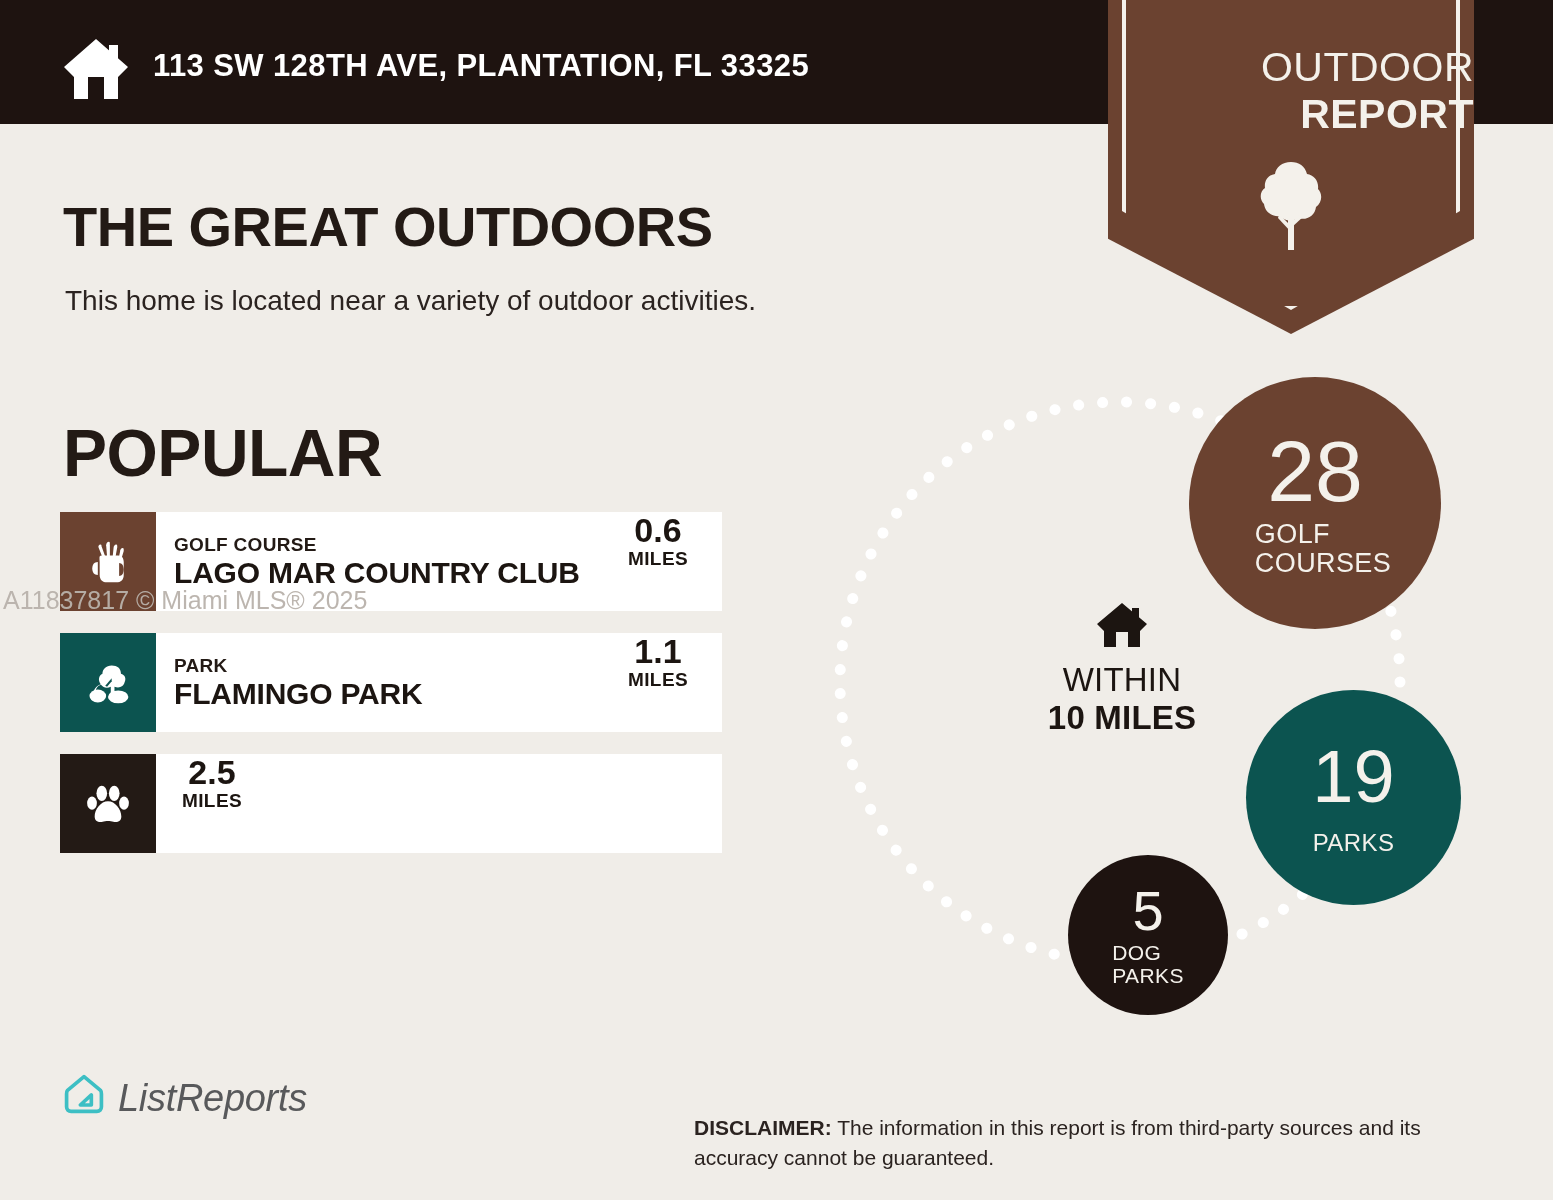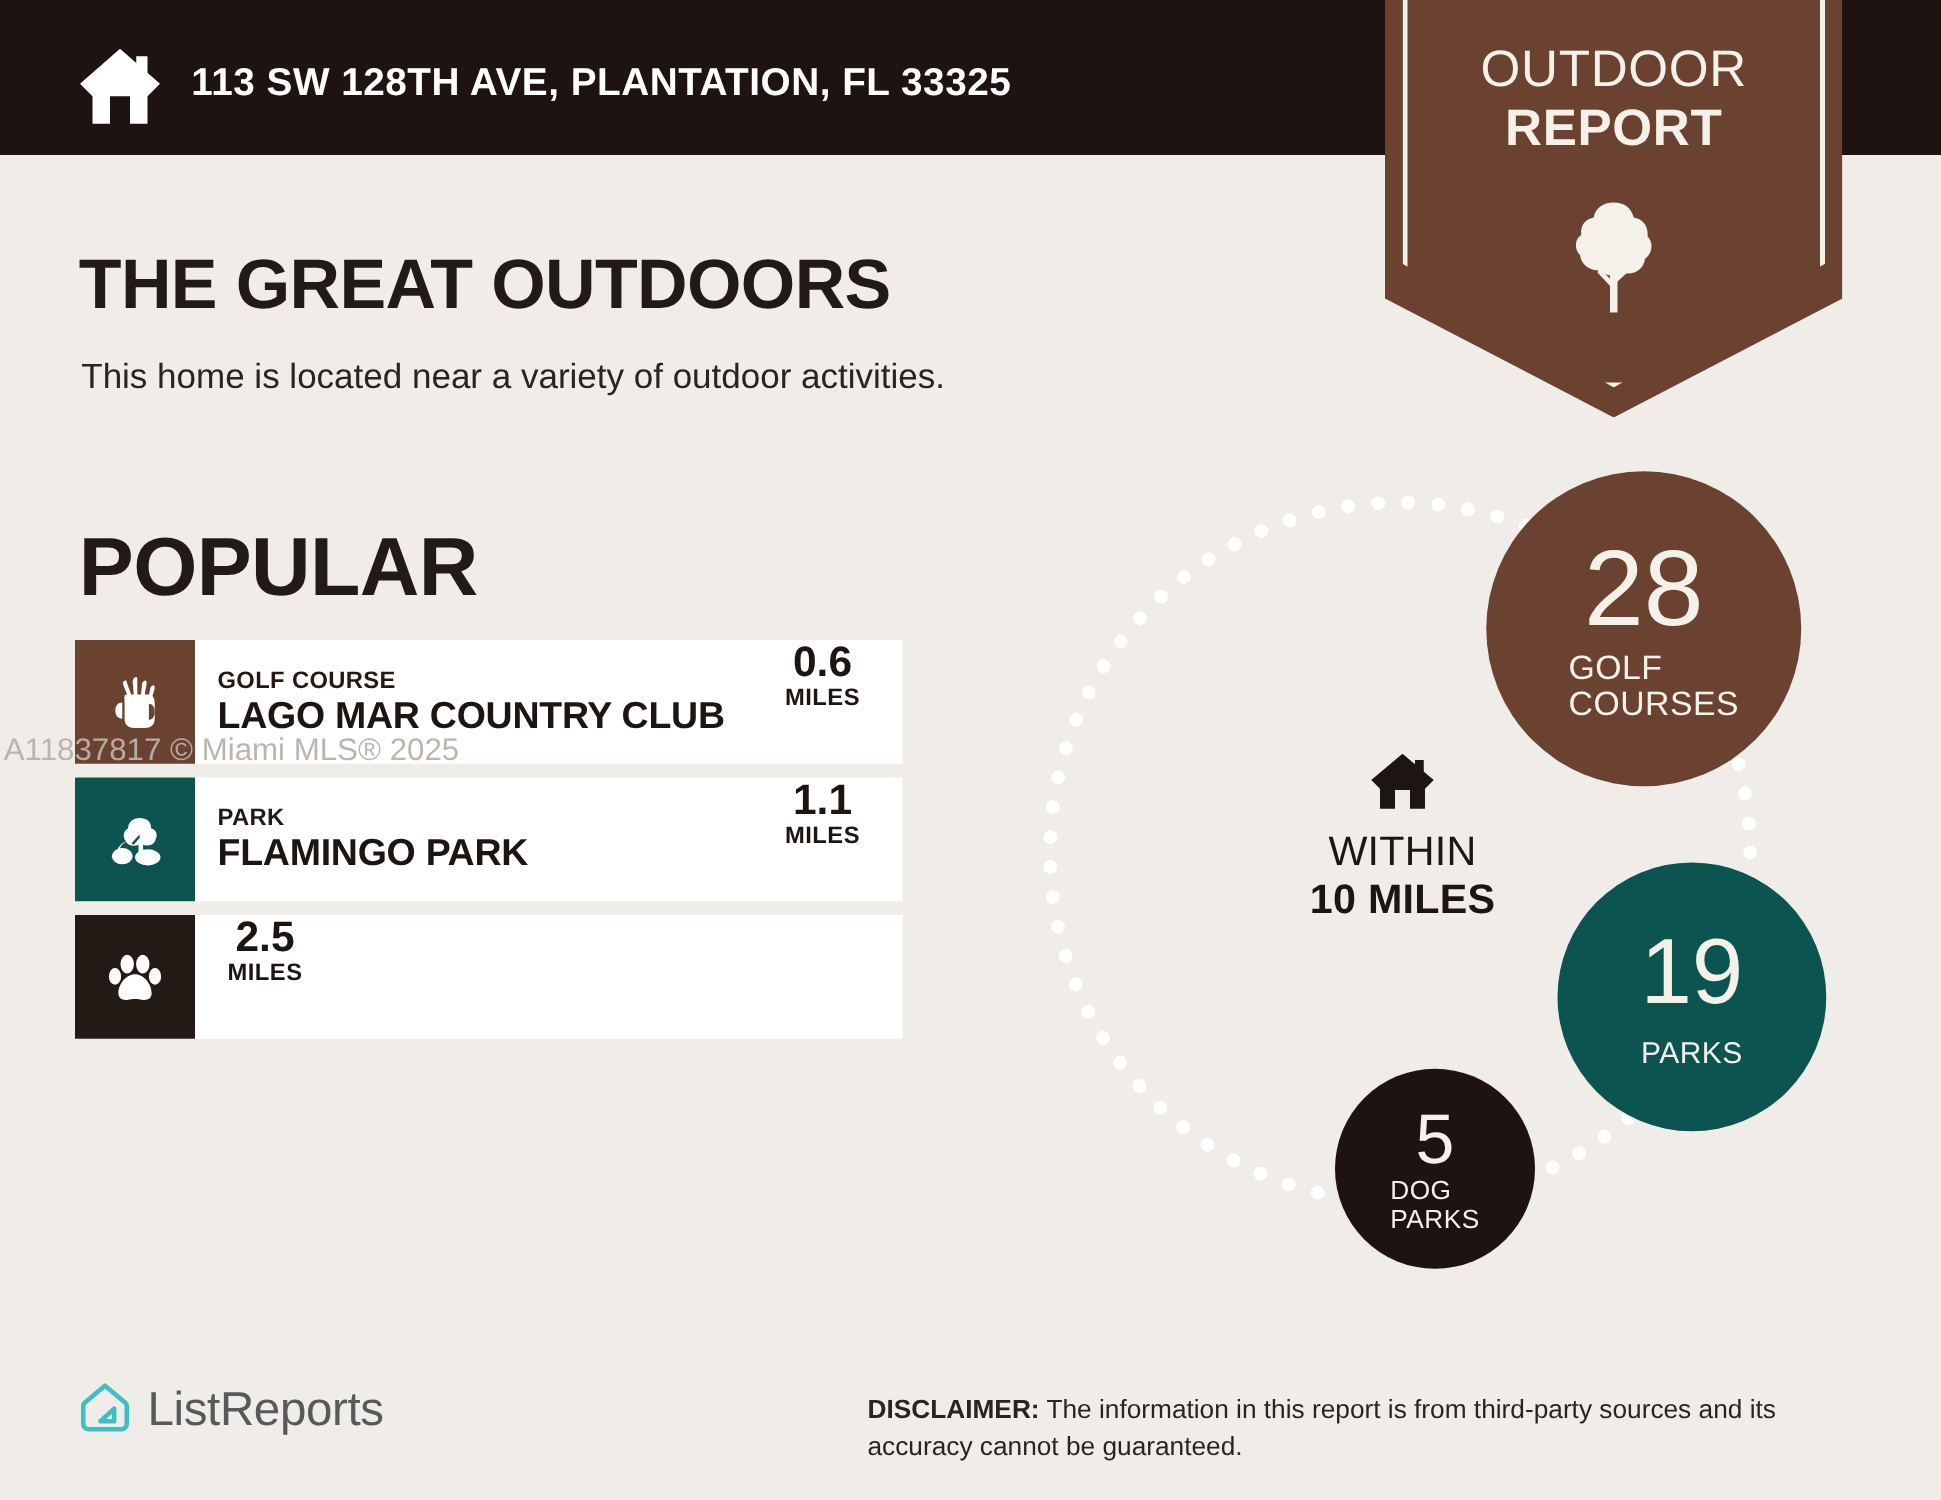--- a/index.html
+++ b/index.html
@@ -55,23 +55,23 @@
     left: 1122px; top: -20px;
     width: 338px; height: 330px;
     border: 4px solid #F4F1EB;
     box-sizing: border-box;
     -webkit-clip-path: polygon(0 0, 100% 0, 100% 70%, 50% 100%, 0 70%);
     clip-path: polygon(0 0, 100% 0, 100% 70%, 50% 100%, 0 70%);
     pointer-events: none;
   }
   .badge-title {
     position: absolute;
-    left: 1108px; top: 32px;
+    left: 1108px; top: 44px;
     width: 366px;
-    text-align: center;
+    text-align: right;
     color: #F4F1EB;
     font-size: 41px;
     font-weight: 400;
     line-height: 47px;
     letter-spacing: 0.5px;
   }
   .badge-title .line2 { font-weight: 700; display: block; }
   .badge-tree {
     position: absolute;
     left: 1258px; top: 160px;
@@ -107,21 +107,21 @@
   .poi-list {
     position: absolute;
     left: 60px; top: 512px;
     width: 662px;
   }
   .poi-row {
     position: relative;
     display: flex;
     align-items: stretch;
     height: 99px;
-    margin-bottom: 11px;
+    margin-bottom: 22px;
     background: #FFFFFF;
   }
   .poi-icon-box {
     width: 96px;
     min-width: 96px;
     display: flex;
     align-items: center;
     justify-content: center;
   }
   .poi-icon-box svg { display: block; }
@@ -247,23 +247,24 @@
     color: #1C1511;
     font-size: 33px;
     font-weight: 700;
     line-height: 38px;
     letter-spacing: 0.2px;
   }
 
   
   .brand {
     position: absolute;
-    left: 62px; top: 1104px;
-    display: flex;
-    align-items: center;
+    left: 62px; top: 1072px;
+    display: flex;
+    align-items: flex-end;
+    font-style: italic;
   }
   .brand-name {
     color: #58595B;
     font-size: 38px;
     font-weight: 400;
     letter-spacing: -0.3px;
     margin-left: 12px;
   }
   .disclaimer {
     position: absolute;

